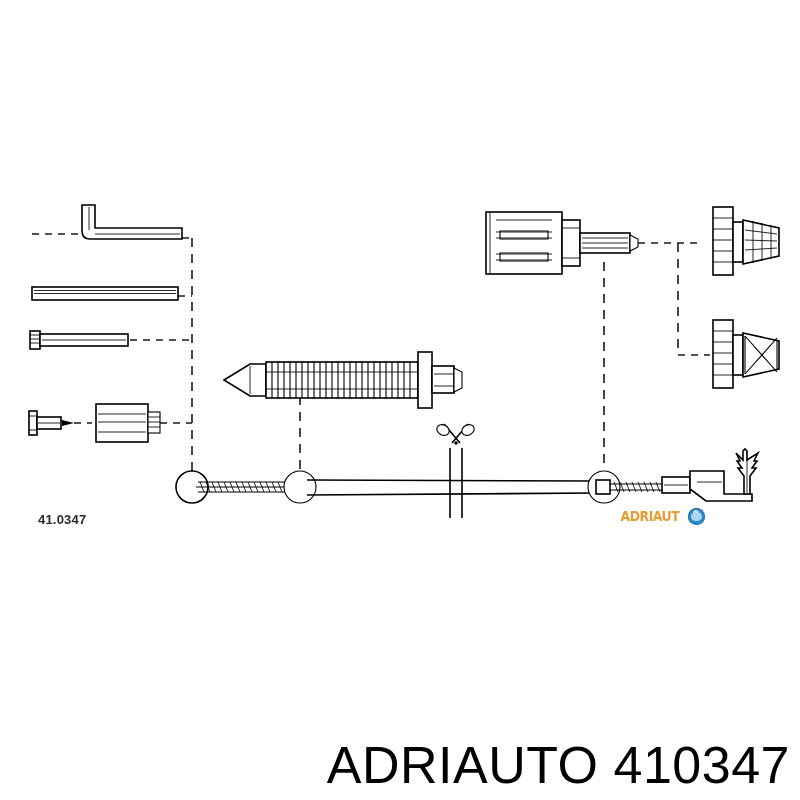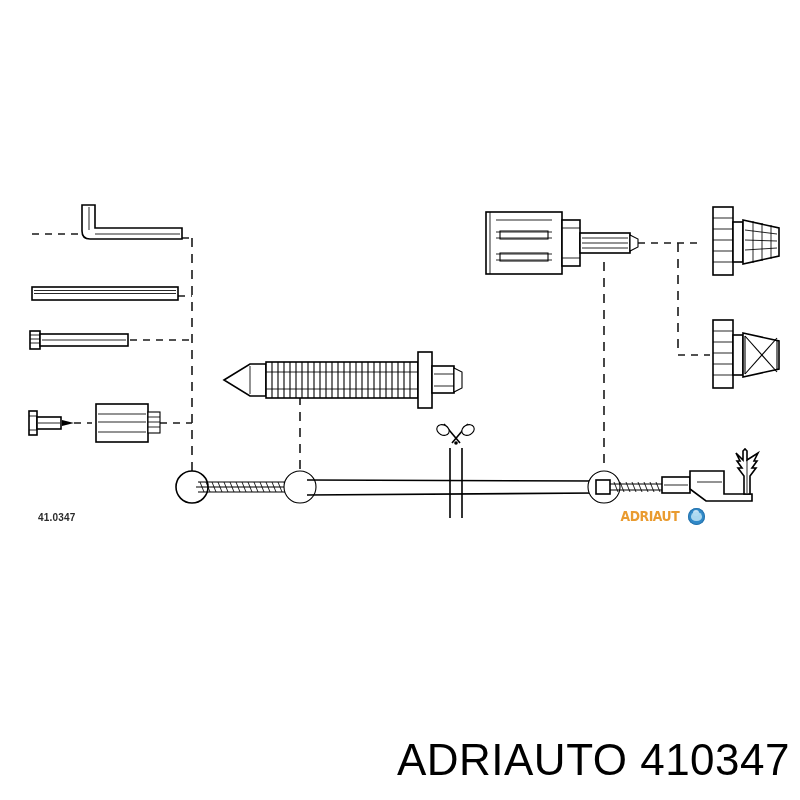--- a/index.html
+++ b/index.html
@@ -29,21 +29,21 @@
   .fillw-t { fill: #ffffff; stroke: #000000; stroke-width: 1.1; }
   .dash { fill: none; stroke: #1a1a1a; stroke-width: 1.6; stroke-dasharray: 9 7; }
   .dash-s { fill: none; stroke: #1a1a1a; stroke-width: 1.5; stroke-dasharray: 7 6; }
   .solidblk { fill: #000000; stroke: none; }
 
   .code-label {
     position: absolute;
     left: 38px;
     top: 512px;
     font-family: "Liberation Sans", sans-serif;
-    font-size: 10px;
+    font-size: 13px;
     font-weight: bold;
     color: #2b2b2b;
     letter-spacing: 0.2px;
   }
 
   .watermark {
     position: absolute;
     left: 618px;
     top: 508px;
     display: flex;
@@ -88,21 +88,21 @@
     opacity: 0.9;
   }
 
   .banner {
     position: absolute;
     left: 0;
     top: 735px;
     width: 790px;
     text-align: right;
     font-family: "Liberation Sans", sans-serif;
-    font-size: 44px;
+    font-size: 52px;
     font-weight: 400;
     color: #000000;
     letter-spacing: 0.5px;
     white-space: nowrap;
   }
 </style>
 </head>
 <body>
 
 <div id="diagram-root">

